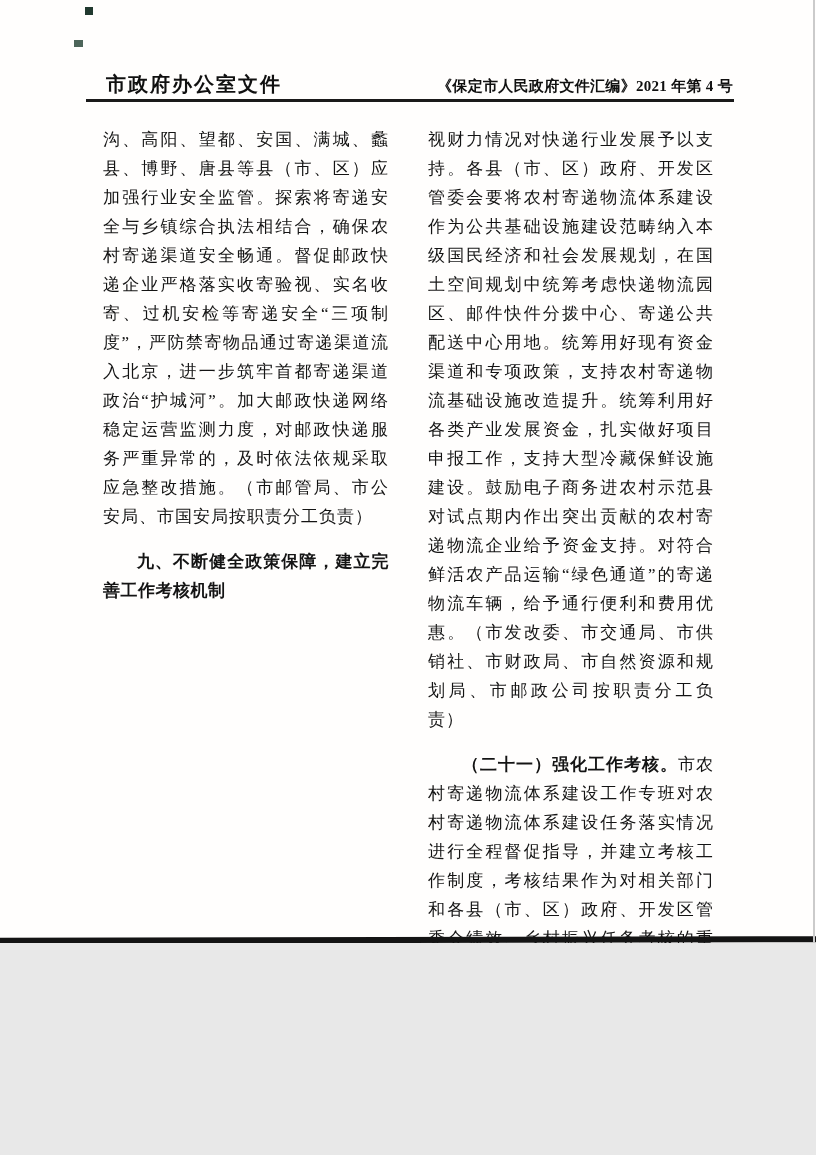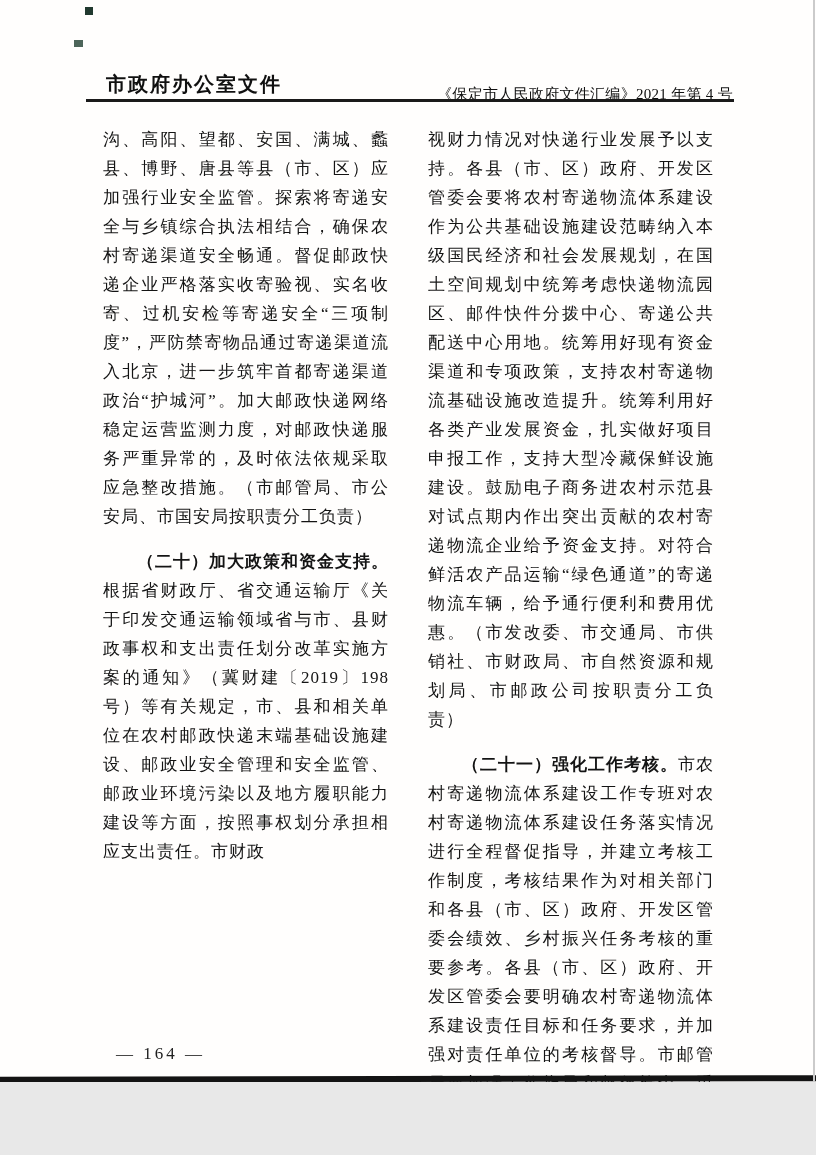--- a/index.html
+++ b/index.html
@@ -1,34 +1,34 @@
 <!DOCTYPE html>
 <html><head>
 <meta charset="utf-8">
 <style>
   html,body{margin:0;padding:0;background:#e8e8e8;}
   .page{
     position:relative;
-    width:816px;height:1082px;
+    width:816px;height:943px;
     background:#fffefd;
     overflow:hidden;
     font-family:"Liberation Serif","DejaVu Serif",serif;
     color:#161616;
   }
   
   .hdr-left{
     position:absolute;left:106px;top:71px;
     font-size:20px;font-weight:700;
     font-family:"Liberation Sans","DejaVu Sans",sans-serif;
     letter-spacing:2px;color:#101010;white-space:nowrap;
   }
   .hdr-right{
     position:absolute;right:83px;top:77px;
-    font-size:15px;font-weight:400;
-    letter-spacing:0.3px;color:#101010;white-space:nowrap;margin-top:8px;
+    font-size:15px;font-weight:700;
+    letter-spacing:0.3px;color:#101010;white-space:nowrap;
   }
   .hdr-rule{
     position:absolute;left:86px;top:99px;
     width:648px;height:3px;background:#1a1a1a;
   }
   
   .col{
     position:absolute;top:109px;width:318px;
     font-size:17px;line-height:29px;letter-spacing:1px;
     text-align:justify;color:#141414;
@@ -64,21 +64,21 @@
 
   <span class="speck-a"></span>
   <span class="speck-b"></span>
 
   <div class="hdr-left">市政府办公室文件</div>
   <div class="hdr-right">《保定市人民政府文件汇编》2021 年第 4 号</div>
   <div class="hdr-rule"></div>
 
   <div class="col col-left">
       <p><span>沟、高阳、望都、安国、满城、蠡县、博野、唐县等县（市、区）应加强行业安全监管。探索将寄递安全与乡镇综合执法相结合，确保农村寄递渠道安全畅通。督促邮政快递企业严格落实收寄验视、实名收寄、过机安检等寄递安全“三项制度”，严防禁寄物品通过寄递渠道流入北京，进一步筑牢首都寄递渠道政治“护城河”。加大邮政快递网络稳定运营监测力度，对邮政快递服务严重异常的，及时依法依规采取应急整改措施。（市邮管局、市公安局、市国安局按职责分工负责）</span></p>
-      <p class="indent"><b>（二十）加大政策和资金支持。</b><span>根据省财政厅、省交通运输厅《关于印发交通运输领域省与市、县财政事权和支出责任划分改革实施方案的通知》（冀财建〔2019〕198 号）等有关规定，市、县和相关单位在农村邮政快递末端基础设施建设、邮政业安全管理和安全监管、邮政业环境污染以及地方履职能力建设等方面，按照事权划分承担相应支出责任。市财政</span></p>
+      <p class="indent heading"><b>九、不断健全政策保障，建立完善工作考核机制</b></p>
     </div>
 
   <div class="col col-right">
 
   <p><span>视财力情况对快递行业发展予以支持。各县（市、区）政府、开发区管委会要将农村寄递物流体系建设作为公共基础设施建设范畴纳入本级国民经济和社会发展规划，在国土空间规划中统筹考虑快递物流园区、邮件快件分拨中心、寄递公共配送中心用地。统筹用好现有资金渠道和专项政策，支持农村寄递物流基础设施改造提升。统筹利用好各类产业发展资金，扎实做好项目申报工作，支持大型冷藏保鲜设施建设。鼓励电子商务进农村示范县对试点期内作出突出贡献的农村寄递物流企业给予资金支持。对符合鲜活农产品运输“绿色通道”的寄递物流车辆，给予通行便利和费用优惠。（市发改委、市交通局、市供销社、市财政局、市自然资源和规划局、市邮政公司按职责分工负责）</span></p>
       <p class="indent"><b>（二十一）强化工作考核。</b><span>市农村寄递物流体系建设工作专班对农村寄递物流体系建设任务落实情况进行全程督促指导，并建立考核工作制度，考核结果作为对相关部门和各县（市、区）政府、开发区管委会绩效、乡村振兴任务考核的重要参考。各县（市、区）政府、开发区管委会要明确农村寄递物流体系建设责任目标和任务要求，并加强对责任单位的考核督导。市邮管局要加强工作指导和督促检查，重大情况及时报告市政府。（市工作专班成员单位按职责分工负责）</span></p>
       <p class="sig-office">保定市人民政府办公室</p>
       <p class="sig-date">2021 年 12 月 3 日</p>
     </div>
 

